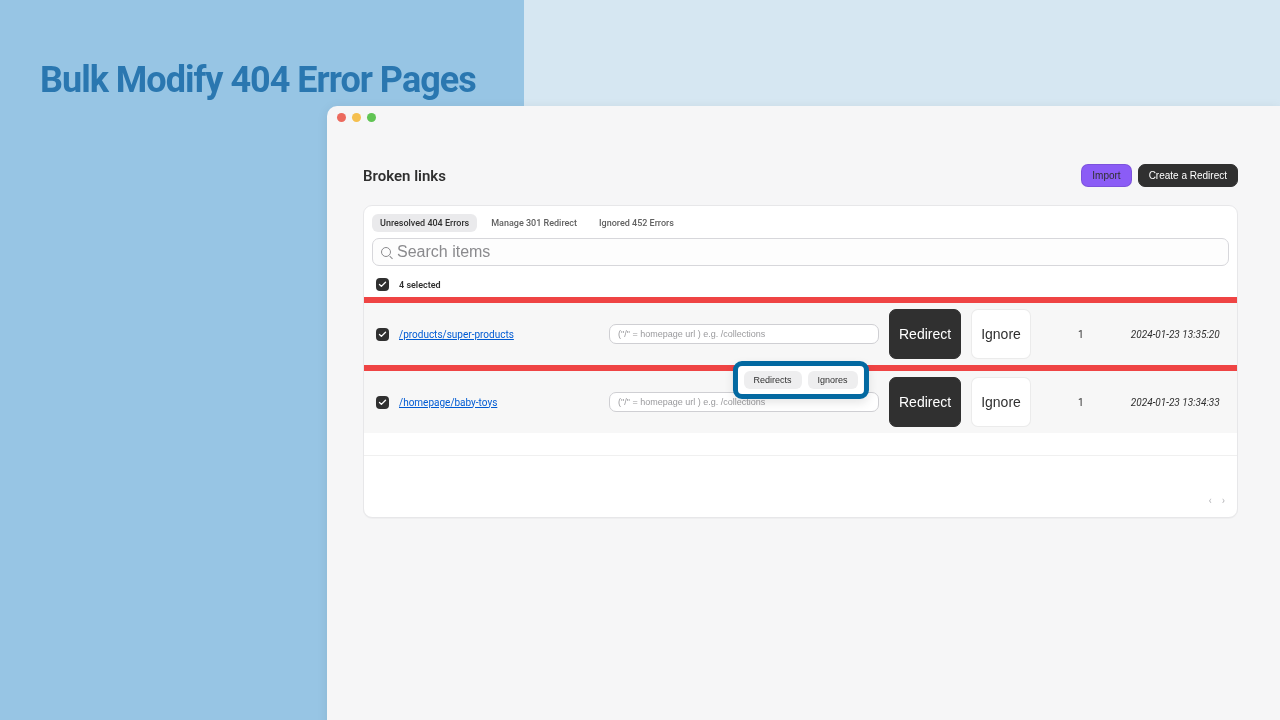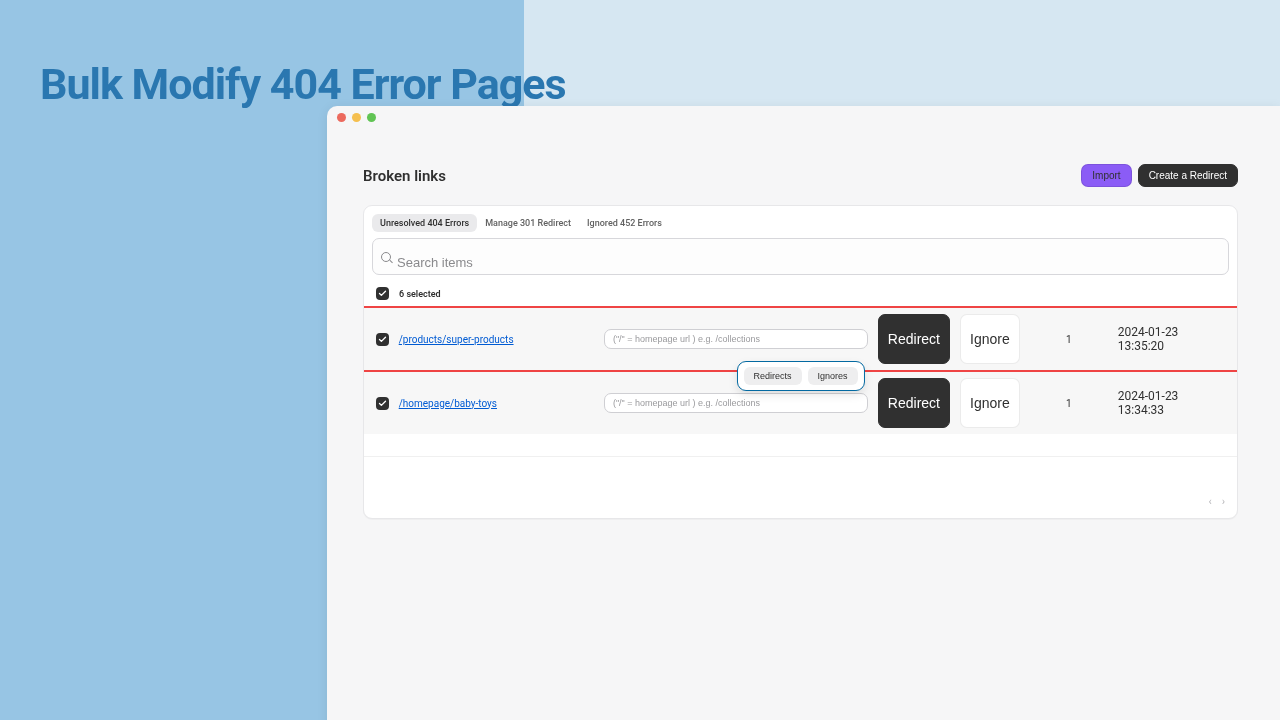--- a/index.html
+++ b/index.html
@@ -13,21 +13,21 @@
   }
   .hero-strip {
     position: absolute;
     left: 0; top: 0;
     width: 524px; height: 720px;
     background: #97c5e4;
   }
   .hero-title {
     position: absolute;
     left: 40px; top: 58px;
-    font-size: 43px;
+    font-size: 36px;
     font-weight: 700;
     color: #2a77b0;
     line-height: 1.25;
     letter-spacing: -1px;
   }
   .window {
     position: absolute;
     left: 327px; top: 106px;
     width: 953px; height: 708px;
     background: #f6f6f7;
@@ -82,20 +82,21 @@
     background: #ffffff;
     border: 1px solid #e7e7e9;
     border-radius: 9px;
     box-shadow: 0 1px 1px rgba(0,0,0,0.03);
     padding-top: 8px;
     position: relative;
   }
 
   .tabs {
     display: flex;
+    gap: 6px;
     padding: 0 8px 6px 8px;
     align-items: center;
   }
   .tab {
     font-size: 9px;
     padding: 4px 8px;
     border-radius: 6px;
     color: #616161;
     cursor: pointer;
     font-weight: 500;
@@ -113,25 +114,24 @@
     align-items: center;
     gap: 6px;
     background: #fdfdfd;
     border: 1px solid #d7d7db;
     border-radius: 7px;
     padding: 4px 8px;
   }
   .search-box input {
     border: none;
     outline: none;
-    font-size: 13px;
+    font-size: 16px;
     flex: 1;
     background: transparent;
     color: #303030;
-    margin-top: 12px;
   }
   .search-box input::placeholder { color: #8a8a8d; }
   .search-icon {
     width: 10px; height: 10px;
     border: 1.3px solid #8a8a8d;
     border-radius: 50%;
     position: relative;
   }
   .search-icon::after {
     content: "";
@@ -161,21 +161,21 @@
     cursor: pointer;
   }
   .chk svg { width: 9px; height: 9px; }
 
   .row {
     display: flex;
     align-items: center;
     padding: 6px 12px;
     gap: 10px;
     background: #f7f7f7;
-    border-top: 2px solid #ef4444;
+    border-top: 6px solid #ef4444;
   }
   .row + .row { }
   .row .path {
     width: 200px;
     font-size: 10px;
   }
   .row .path a {
     color: #005bd3;
     text-decoration: underline;
   }
@@ -204,31 +204,32 @@
     color: #fff;
     border-color: #303030;
   }
   .count {
     width: 80px;
     text-align: center;
     font-size: 10px;
     color: #303030;
   }
   .ts {
-    font-size: 12px;
-    color: #303030;
+    font-size: 10px;
+    color: #303030;
+    font-style: italic;
   }
 
   .bulk-actions {
     position: absolute;
     left: 50%;
     transform: translateX(-50%);
     top: 155px;
     background: #fff;
-    border: 1px solid #0369a1;
+    border: 5px solid #0369a1;
     border-radius: 9px;
     padding: 5px 6px;
     display: flex;
     gap: 6px;
     box-shadow: 0 4px 10px rgba(0,0,0,0.10);
   }
   .bulk-btn {
     font-size: 9px;
     padding: 4px 10px;
     border-radius: 6px;
@@ -287,21 +288,21 @@
           <input type="text" placeholder="Search items" style="">
         </div>
       </div>
 
       <div class="select-header">
         <div class="chk">
           <svg viewBox="0 0 12 12">
               <path d="M2 6l2.5 2.5L10 3" stroke="#fff" stroke-width="1.8" fill="none" stroke-linecap="round" stroke-linejoin="round"></path>
             </svg>
         </div>
-        <span>6 selected</span>
+        <span>4 selected</span>
       </div>
 
       <div class="row">
         <div class="chk">
           <svg viewBox="0 0 12 12">
               <path d="M2 6l2.5 2.5L10 3" stroke="#fff" stroke-width="1.8" fill="none" stroke-linecap="round" stroke-linejoin="round"></path>
             </svg>
         </div>
         <div class="path"><a href="#">/products/super-products</a></div>
         <input class="redirect-input" placeholder="(&quot;/&quot; = homepage url ) e.g. /collections" style="">

